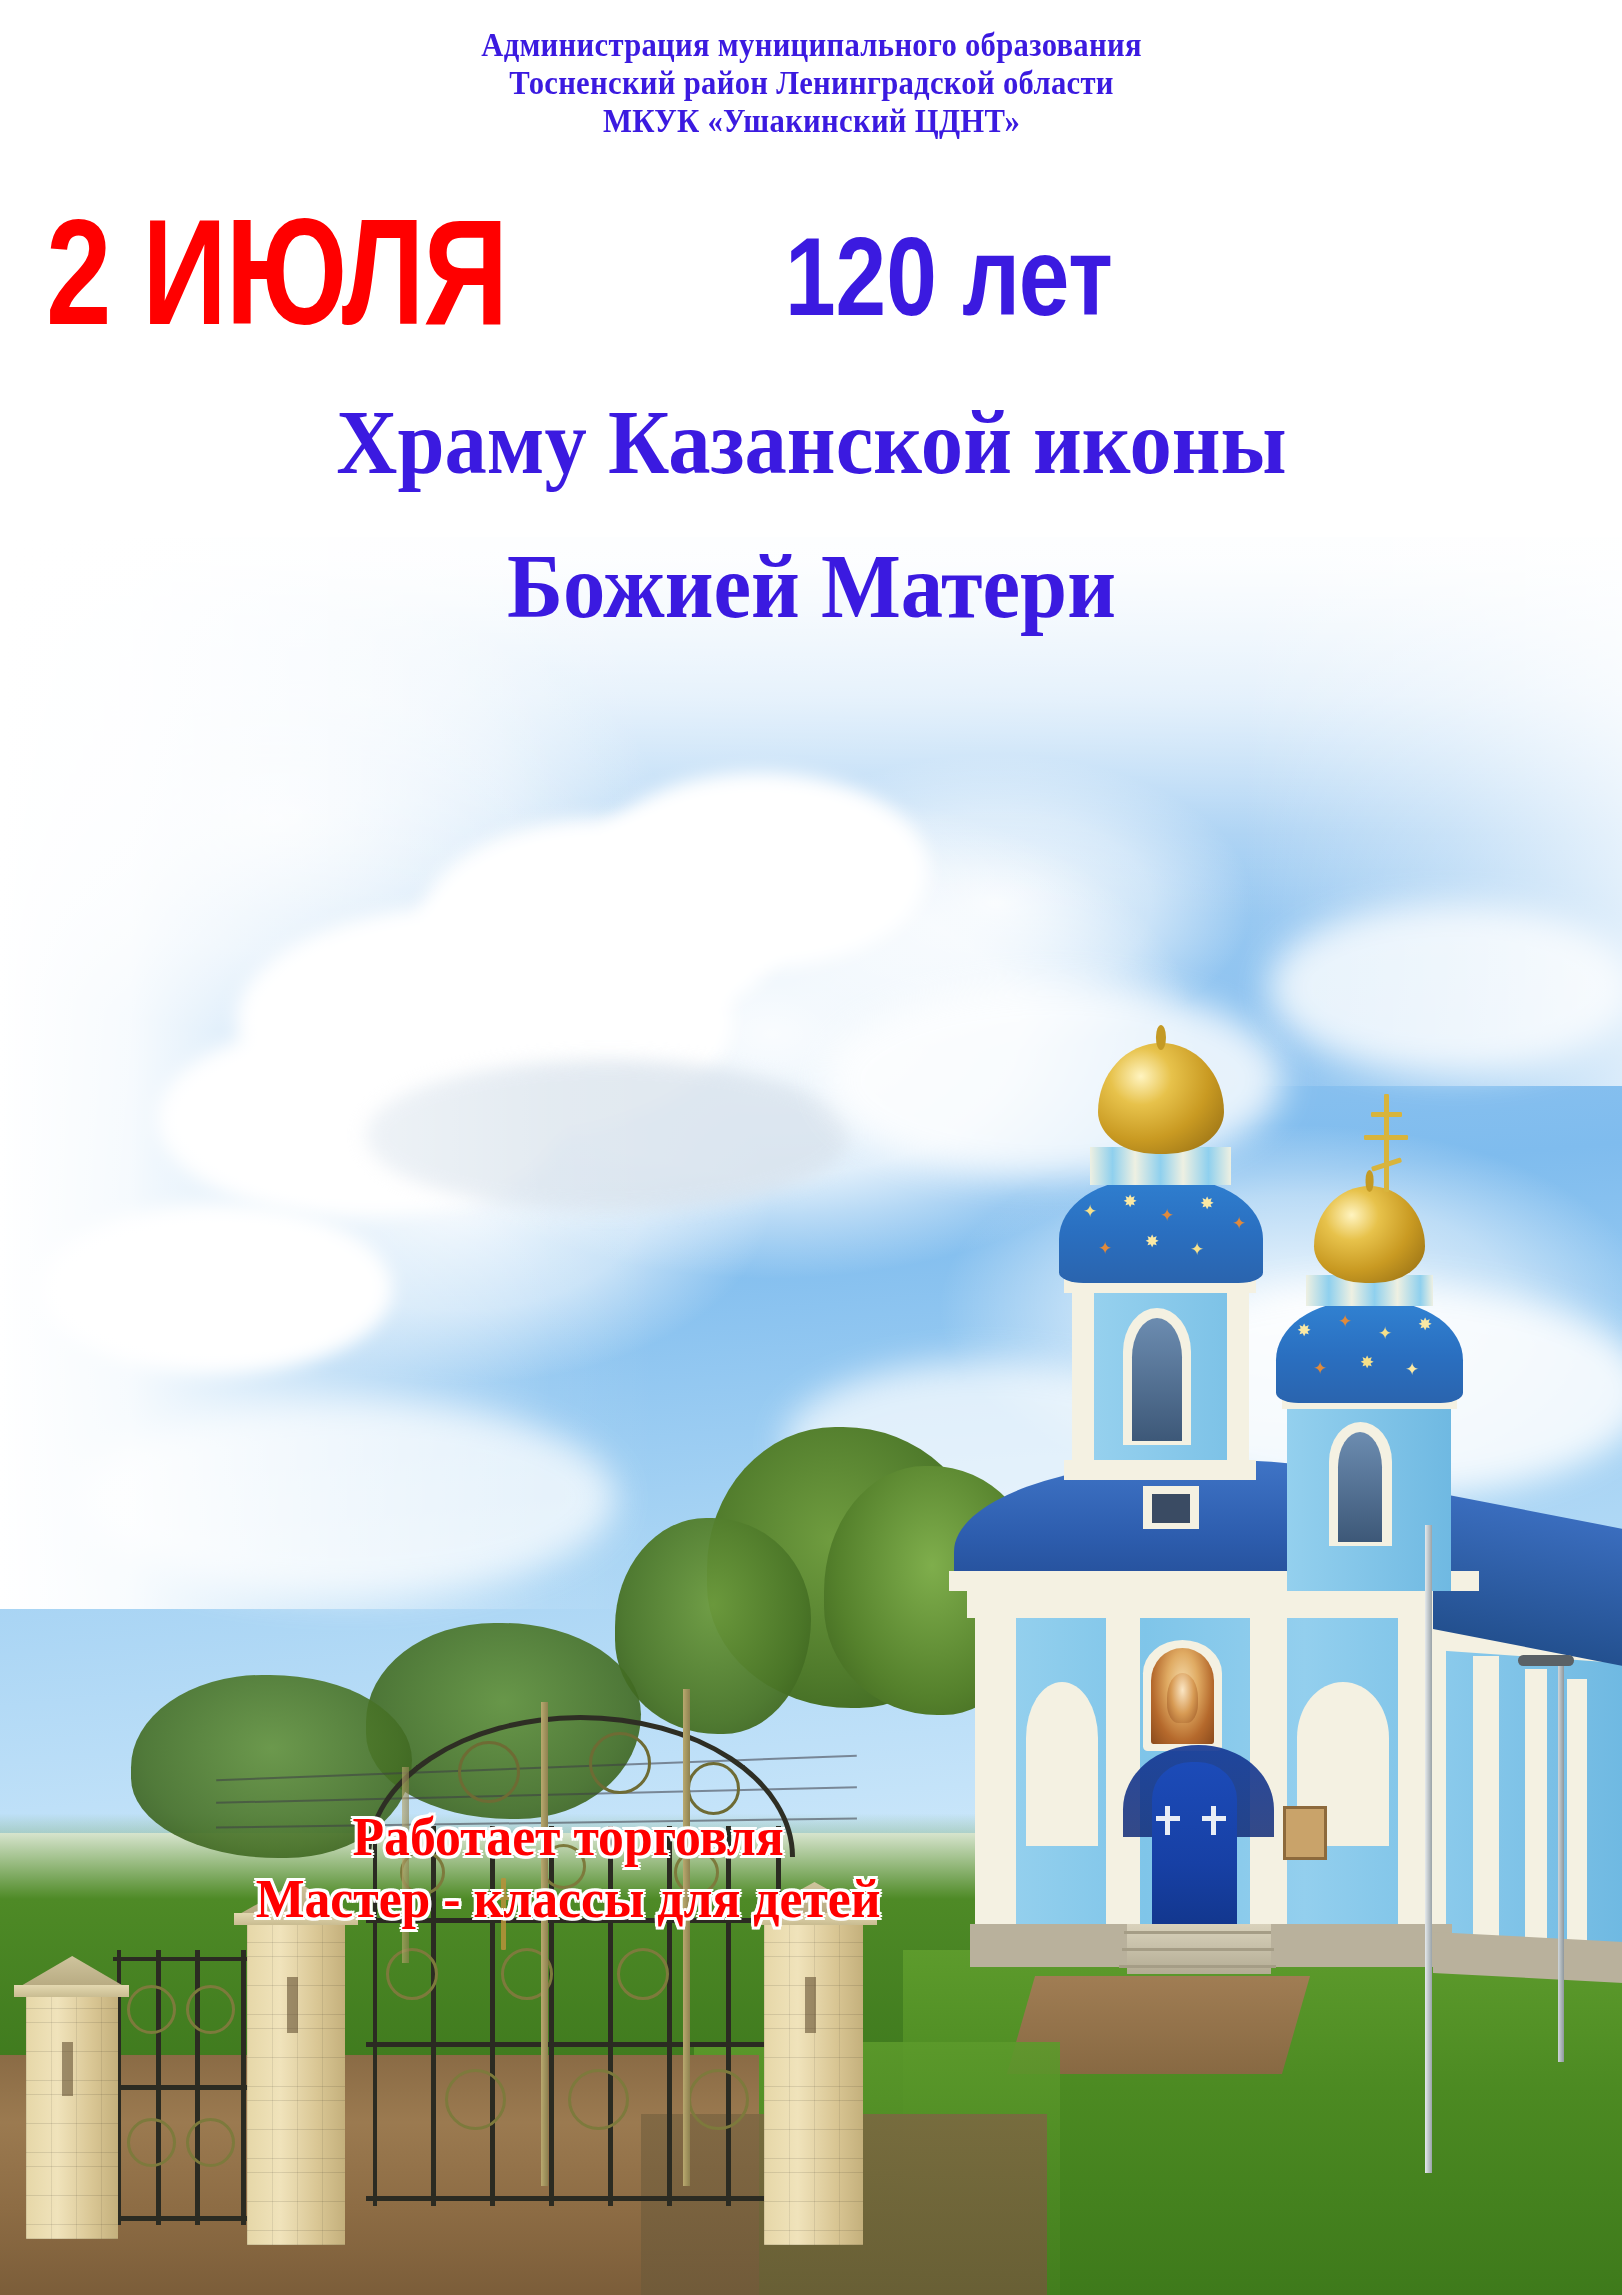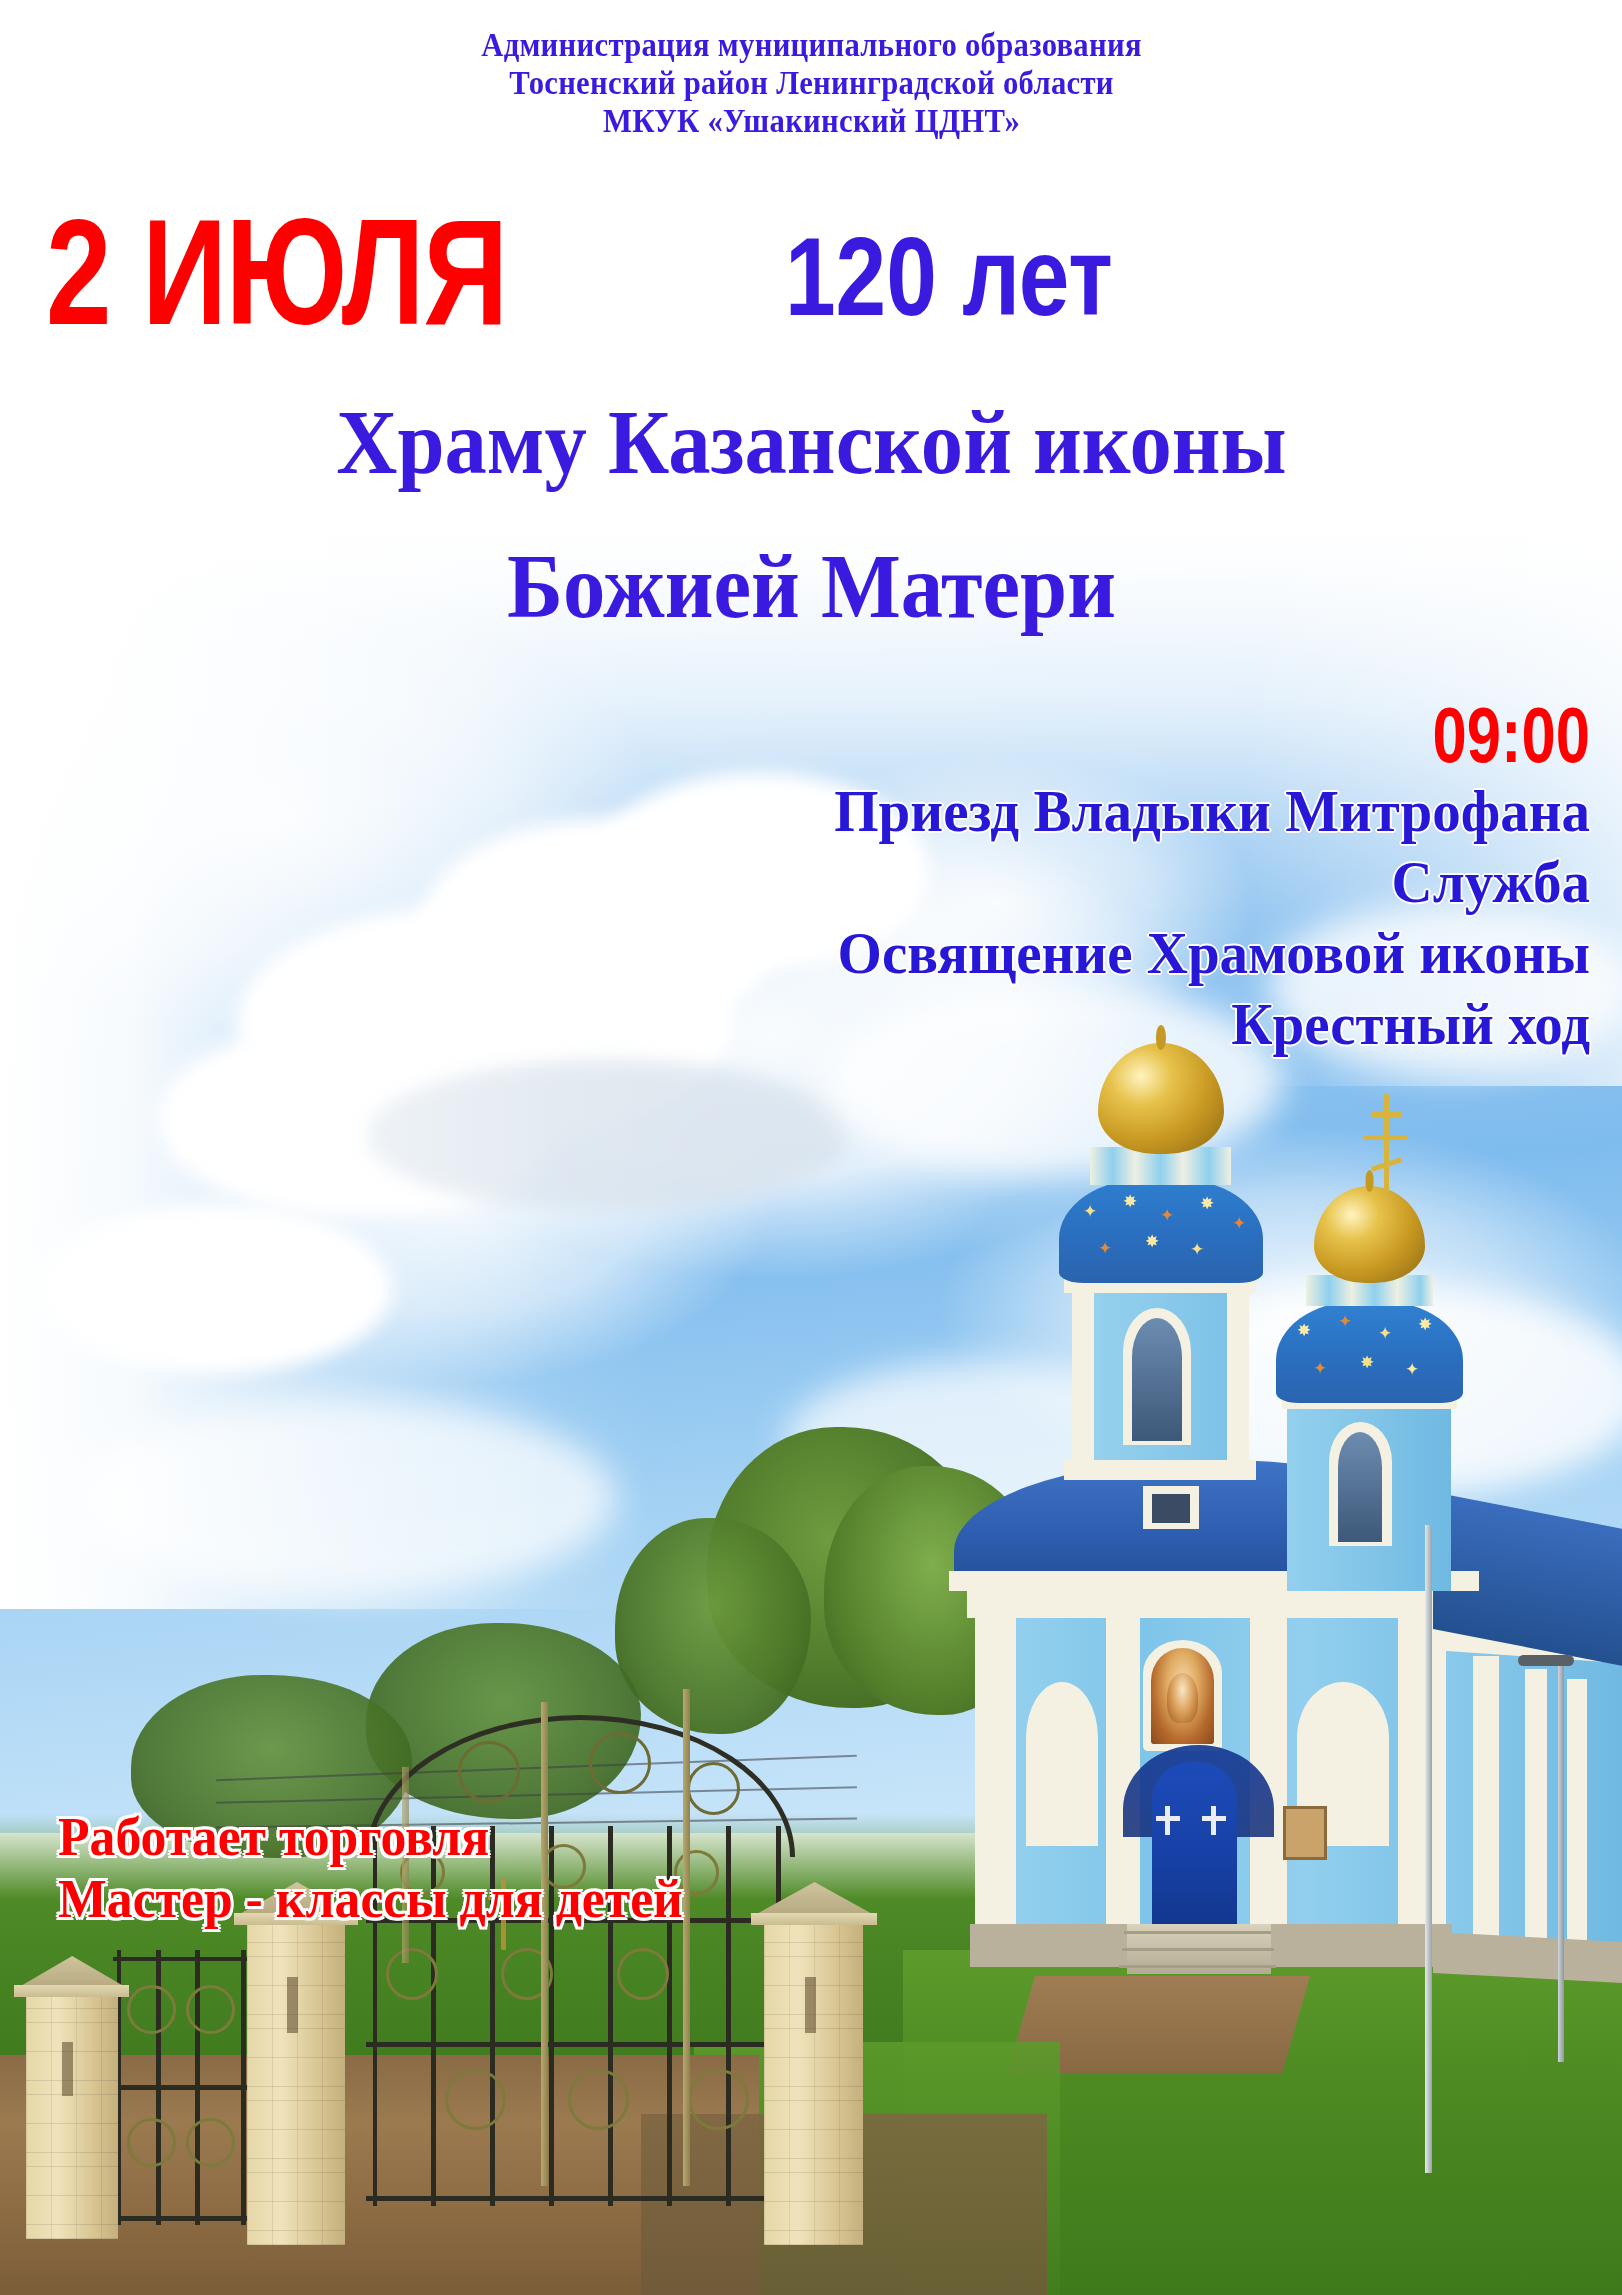--- a/index.html
+++ b/index.html
@@ -218,21 +218,21 @@
     transform:scaleX(.80);transform-origin:left top;
   }
   #noon .line{
     color:#4318e6;font-family:"Liberation Serif",serif;font-weight:700;
     font-size:60px;line-height:67px;display:block;
     transform:scaleX(.94);transform-origin:left top;
   }
   #noon .line.red{color:#ff0000;}
 
   
-  #extras{position:absolute;left:58px;top:1806px;width:1047px;text-align:left;}
+  #extras{position:absolute;left:76px;top:1806px;width:1047px;text-align:center;}
   #extras .line{
     color:#ff0000;font-family:"Liberation Serif",serif;font-weight:700;
     font-size:55px;line-height:62px;display:block;
     transform:scaleX(.94);transform-origin:left top;
   }
 
   
   #footer{position:absolute;left:236px;top:2029px;width:1191px;text-align:center;}
   #footer .shout{
     color:#ff0000;font-family:"Liberation Serif",serif;font-weight:700;
@@ -474,27 +474,20 @@
     <div>Тосненский район Ленинградской области</div>
     <div>МКУК «Ушакинский ЦДНТ»</div>
   </div>
 
   <div class="txt big-date">2 ИЮЛЯ</div>
   <div class="txt big-years">120 лет</div>
 
   <div id="title1" class="txt title-line">Храму Казанской иконы</div>
   <div id="title2" class="txt title-line">Божией Матери</div>
 
-  <div id="morning">
-    <span class="time">09:00</span>
-    <span class="line ol-thin">Приезд Владыки Митрофана</span>
-    <span class="line ol-thin">Служба</span>
-    <span class="line ol-thin">Освящение Храмовой иконы</span>
-    <span class="line ol-thin">Крестный ход</span>
-  </div>
 
 
   <div id="extras">
     <span class="line ol">Работает торговля</span>
     <span class="line ol">Мастер - классы для детей</span>
   </div>
 
 
 </div>
 

